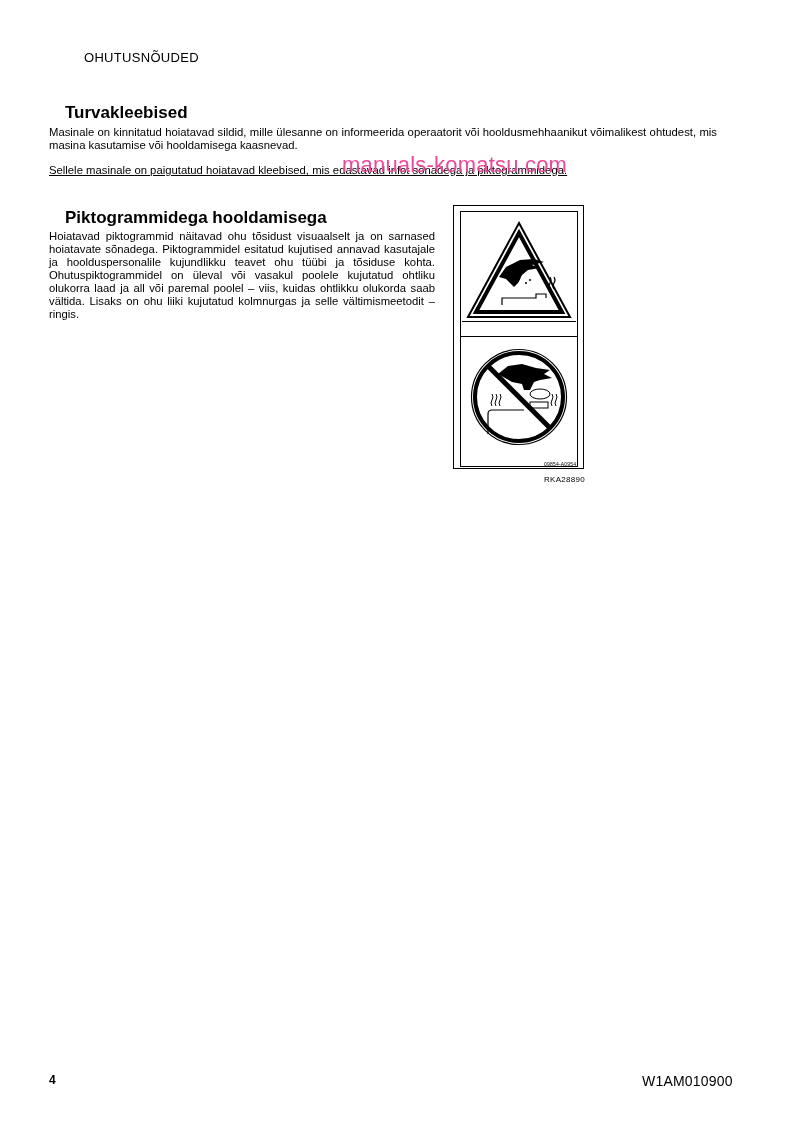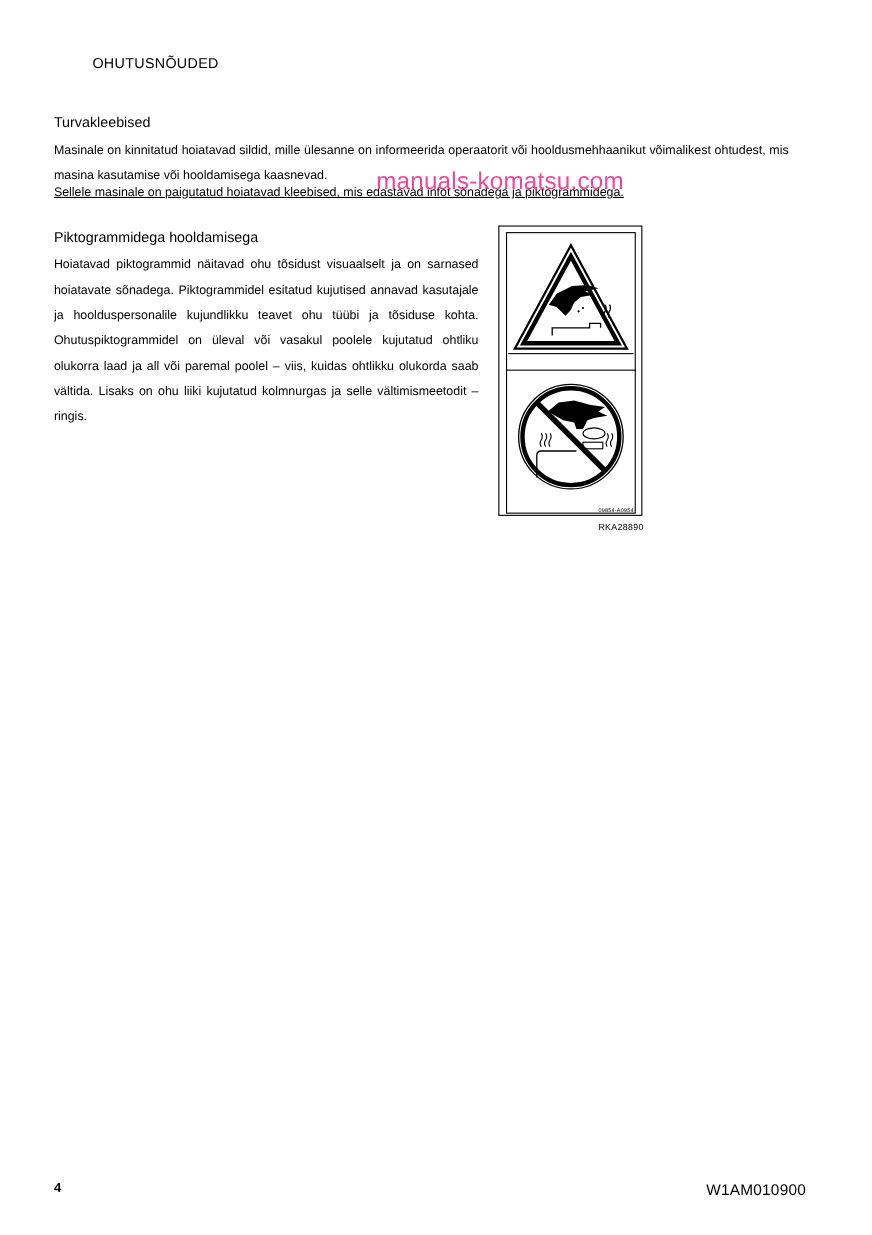--- a/index.html
+++ b/index.html
@@ -1,20 +1,20 @@
 <!DOCTYPE html>
 <html><head>
   <meta charset="utf-8">
   <style>
     html, body { margin: 0; padding: 0; background: #ffffff; }
     body { width: 793px; height: 1123px; position: relative; overflow: hidden; font-family: "Liberation Sans", sans-serif; color: #000; }
     .abs { position: absolute; }
     .header { left: 49px; top: 50px; font-size: 13px; letter-spacing: 0.3px; margin-left: 35px; }
-    .h2 { font-weight: normal; font-size: 13px; }
-    .p { font-size: 11.3px; line-height: 23px; text-align: justify; }
+    .h2 { font-weight: bold; font-size: 17px; margin-left: 16px; }
+    .p { font-size: 11.3px; line-height: 13px; text-align: justify; }
     .p-last { text-align-last: left; }
     .watermark { left: 342px; top: 152px; font-size: 22px; color: #ec4899; letter-spacing: 0.2px; white-space: nowrap; }
     .pic-outer { left: 453px; top: 205px; width: 131px; height: 264px; border: 1.5px solid #000; box-sizing: border-box; }
     .pic-inner { left: 460px; top: 211px; width: 118px; height: 256px; border: 1.5px solid #000; box-sizing: border-box; }
     .pic-divider { left: 460px; top: 336px; width: 118px; height: 0; border-top: 1.5px solid #000; }
     .code-small { left: 544px; top: 461px; font-size: 5px; letter-spacing: 0.2px; }
     .fig-id { left: 544px; top: 475px; font-size: 8px; letter-spacing: 0.3px; text-align: center; }
     .page-num { left: 49px; top: 1073px; font-size: 12px; font-weight: bold; }
     .doc-code { left: 642px; top: 1073px; font-size: 14px; letter-spacing: 0.2px; }
   </style>

